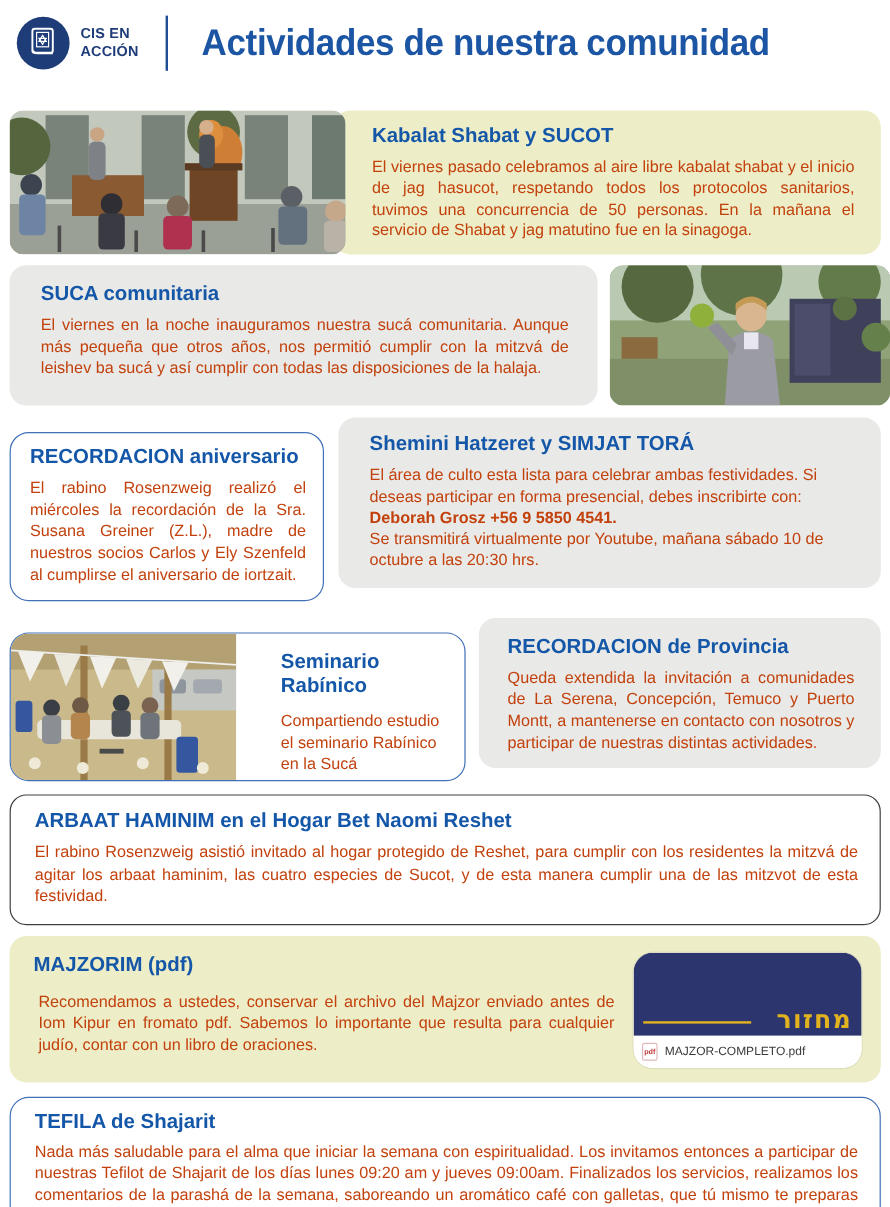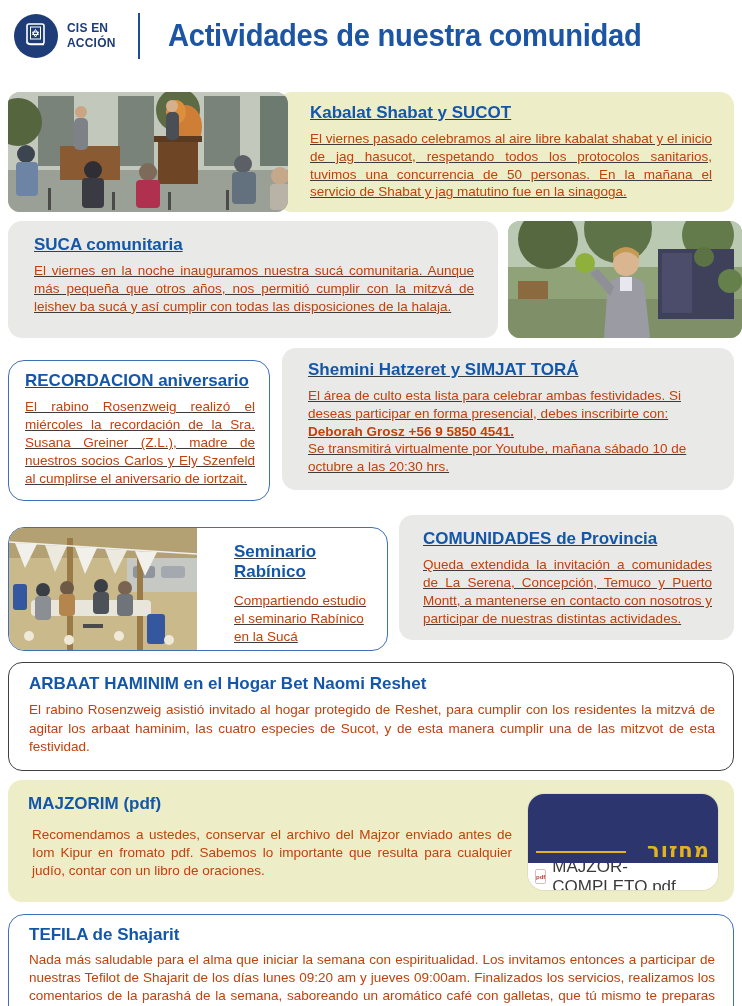--- a/index.html
+++ b/index.html
@@ -25,21 +25,21 @@
     font-size: 12px; line-height: 1.25; letter-spacing: .2px;
   }
   .header-divider { width: 2px; height: 46px; background: #1e4c96; margin-left: 22px; }
   .page-title {
     margin-left: 28px; color: #1b55a3; font-weight: bold; font-size: 31px;
     transform: scaleX(.94); transform-origin: left center; white-space: nowrap;
     letter-spacing: -.3px;
   }
 
   
-  .row { display: flex; align-items: stretch; text-decoration: underline; }
+  .row { display: flex; align-items: stretch; }
   .box { border-radius: 14px; }
   .box-yellow { background: #ededc7; }
   .box-gray   { background: #e9e9e7; }
   .box-border-blue { background: #fff; border: 1.6px solid #4070b8; border-radius: 16px; margin-top: 12px; }
   .box-border-dark { background: #fff; border: 1.6px solid #404040; border-radius: 14px; }
 
   .sec-title { color: #1457a8; font-weight: bold; font-size: 17px; margin-bottom: 7px; }
   .sec-body  { font-size: 13.5px; line-height: 1.32; color: #c2410c; }
   .just { text-align: justify; }
   .bold { font-weight: bold; }
@@ -92,21 +92,21 @@
     color: #e3b31f; font-weight: bold; font-size: 21px;
     font-family: "DejaVu Sans", sans-serif; letter-spacing: 1px;
   }
   .pdf-thumb .gold-line { position: absolute; left: 8px; bottom: 10px; width: 90px; height: 2px; background: #e3b31f; }
   .pdf-caption { height: 27px; background: #fff; display: flex; align-items: center; padding: 0 7px; }
   .pdf-mini-icon {
     width: 13px; height: 15px; border: 1px solid #e0b9b9; border-radius: 2px;
     color: #c43b3b; font-size: 6px; font-weight: bold;
     display: flex; align-items: center; justify-content: center; margin-right: 6px;
   }
-  .pdf-name { font-size: 17px; color: #3a3a3a; }
+  .pdf-name { font-size: 10px; color: #3a3a3a; }
 
   
   .tefila-box { padding: 10px 18px 10px 20px; }
   .tefila-box .sec-title { margin-bottom: 6px; }
   .tefila-meta { margin-top: 9px; font-size: 13.5px; line-height: 1.35; color: #3a3a3a; }
 </style>
 </head>
 <body>
 
 <div class="page">
@@ -260,21 +260,21 @@
           <circle cx="110" cy="108" r="5" fill="#efe9d8"></circle>
             <circle cx="160" cy="112" r="5" fill="#efe9d8"></circle>
         </svg>
       </span>
       <div class="seminario-text">
         <div class="sec-title">Seminario Rabínico</div>
         <div class="sec-body">Compartiendo estudio el seminario Rabínico en la Sucá</div>
       </div>
     </div>
     <div class="box box-gray comunidades-box">
-      <div class="sec-title">COMUNIDADES de Provincia</div>
+      <div class="sec-title">RECORDACION de Provincia</div>
       <div class="sec-body just">Queda extendida la invitación a comunidades de La Serena, Concepción, Temuco y Puerto Montt, a mantenerse en contacto con nosotros y participar de nuestras distintas actividades.</div>
     </div>
   </div>
 
   <div class="box-border-dark arbaat-box">
     <div class="sec-title">ARBAAT HAMINIM en el Hogar Bet Naomi Reshet</div>
     <div class="sec-body just">El rabino Rosenzweig asistió invitado al hogar protegido de Reshet, para cumplir con los residentes la mitzvá de agitar los arbaat haminim, las cuatro especies de Sucot, y de esta manera cumplir una de las mitzvot de esta festividad.</div>
   </div>
 
   <div class="box box-yellow majzorim-box">

